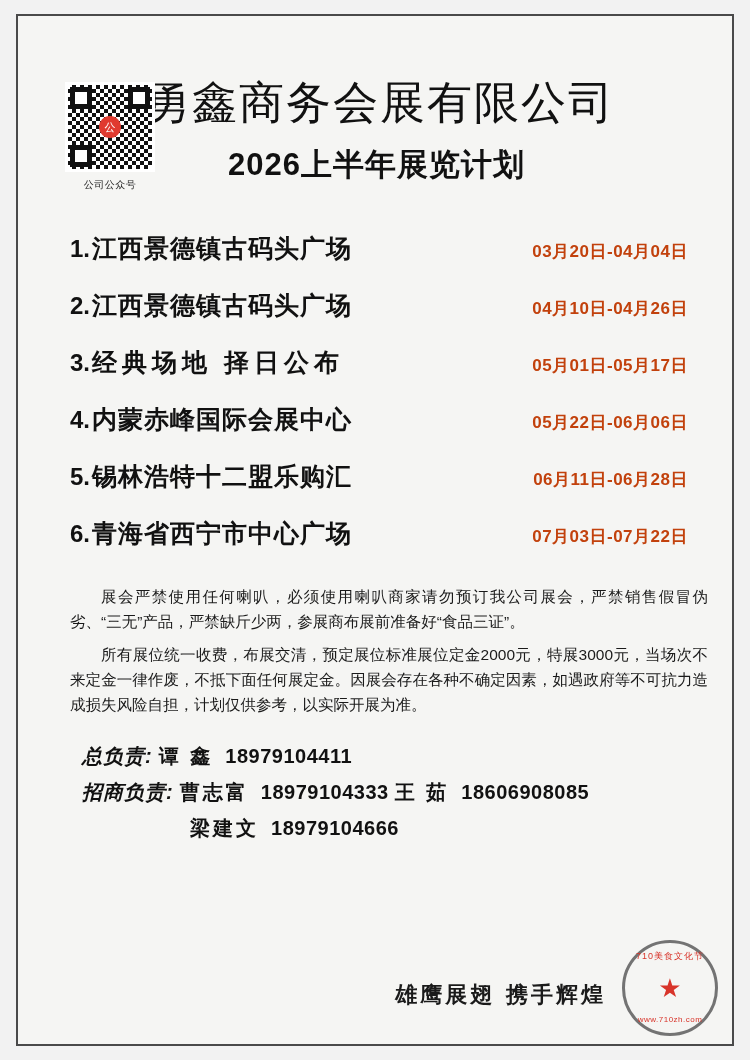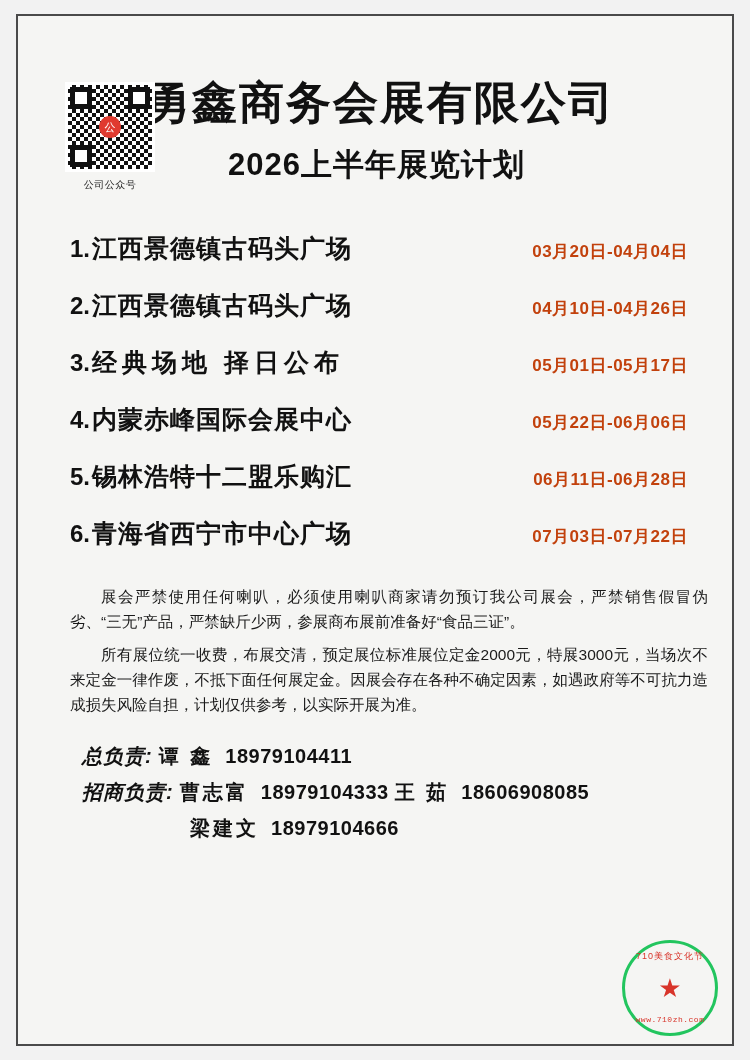--- a/index.html
+++ b/index.html
@@ -94,21 +94,21 @@
   }
   .qr-caption {
     margin-top: 6px;
     font-size: 10px;
     color: #222;
     letter-spacing: 0.5px;
   }
 
   .title-main {
     font-size: 45px;
-    font-weight: bold;
+    font-weight: normal;
     color: #111;
     letter-spacing: 2px;
     line-height: 1.1;
     margin: 0;
     padding: 0 0 0 10px;
   }
   .title-sub {
     margin-top: 16px;
     font-size: 31px;
     font-weight: bold;
@@ -210,21 +210,21 @@
     letter-spacing: 3px;
     white-space: nowrap;
   }
   .stamp {
     position: absolute;
     right: 14px;
     bottom: 2px;
     width: 96px;
     height: 96px;
     border-radius: 50%;
-    border: 3px solid #22c55e;
+    border: 3px solid #737373;
     color: #d8342a;
     box-sizing: border-box;
   }
   .stamp .star {
     position: absolute;
     left: 50%;
     top: 50%;
     transform: translate(-50%, -50%);
     font-size: 26px;
     line-height: 1;
@@ -241,21 +241,20 @@
   }
   .stamp .arc-bottom {
     position: absolute;
     bottom: 9px;
     left: 0;
     right: 0;
     text-align: center;
     font-size: 8px;
     letter-spacing: 0.5px;
     white-space: nowrap;
-    font-family: Liberation Mono, monospace;
   }
 </style>
 </head>
 <body>
 
 <div class="poster">
   <div class="sheet">
 
     <div class="header">
       <div class="qr-block">
@@ -333,20 +332,21 @@
         <span class="c-name">王 茹</span>
         <span class="c-phone">18606908085</span>
       </div>
       <div class="c-row indent">
         <span class="c-name">梁建文</span>
         <span class="c-phone">18979104666</span>
       </div>
     </div>
 
     <div class="footer">
+      <div class="slogan">雄鹰展翅  携手辉煌</div>
       <div class="stamp">
         <div class="arc-top">710美食文化节</div>
         <div class="star">★</div>
         <div class="arc-bottom">www.710zh.com</div>
       </div>
     </div>
 
   </div>
 </div>
 

